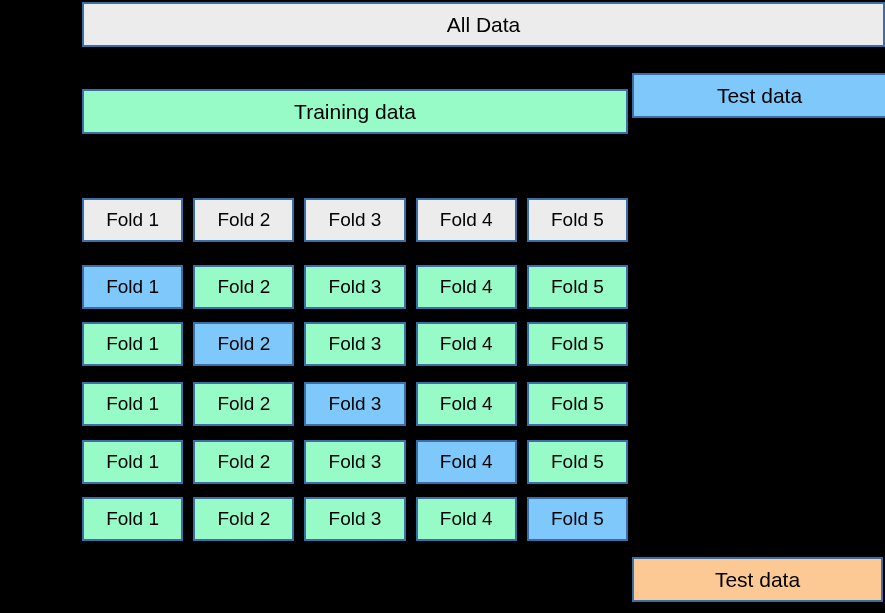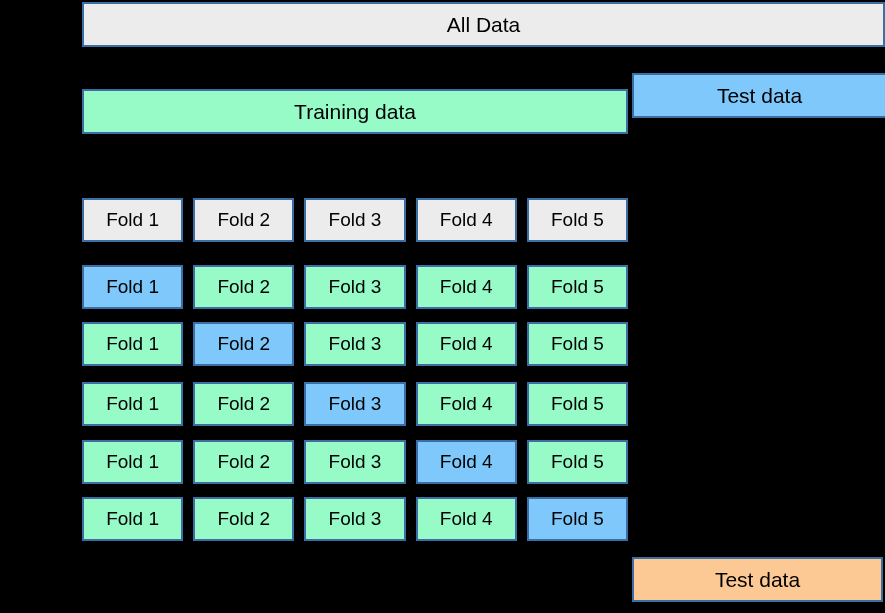--- a/index.html
+++ b/index.html
@@ -64,21 +64,20 @@
     background: #fcc893;
     font-size: 21px;
   }
   .fold-row {
     position: absolute;
     left: 82px;
     width: 546px;
     height: 44px;
     display: flex;
     gap: 10px;
-    justify-content: flex-end;
   }
   .fold {
     box-sizing: border-box;
     flex: 1 1 0;
     border: 2px solid #3b6ea5;
     display: flex;
     align-items: center;
     justify-content: center;
     font-size: 19px;
     color: #000000;

